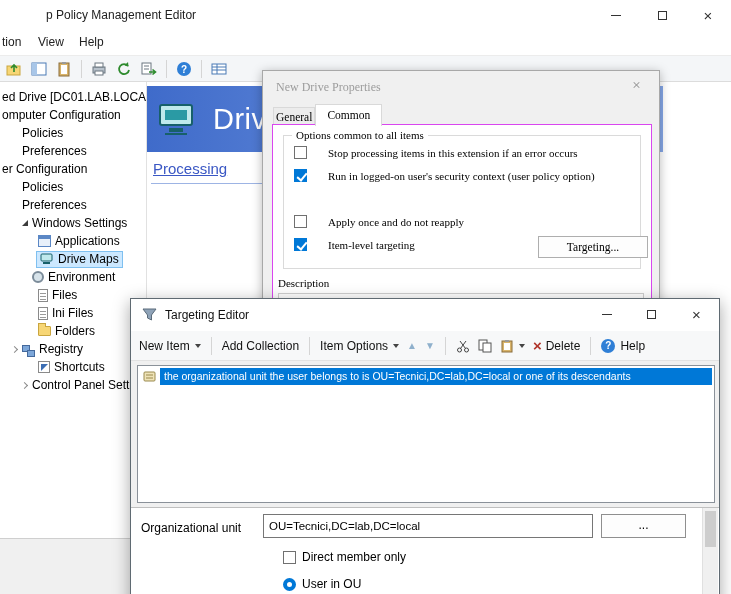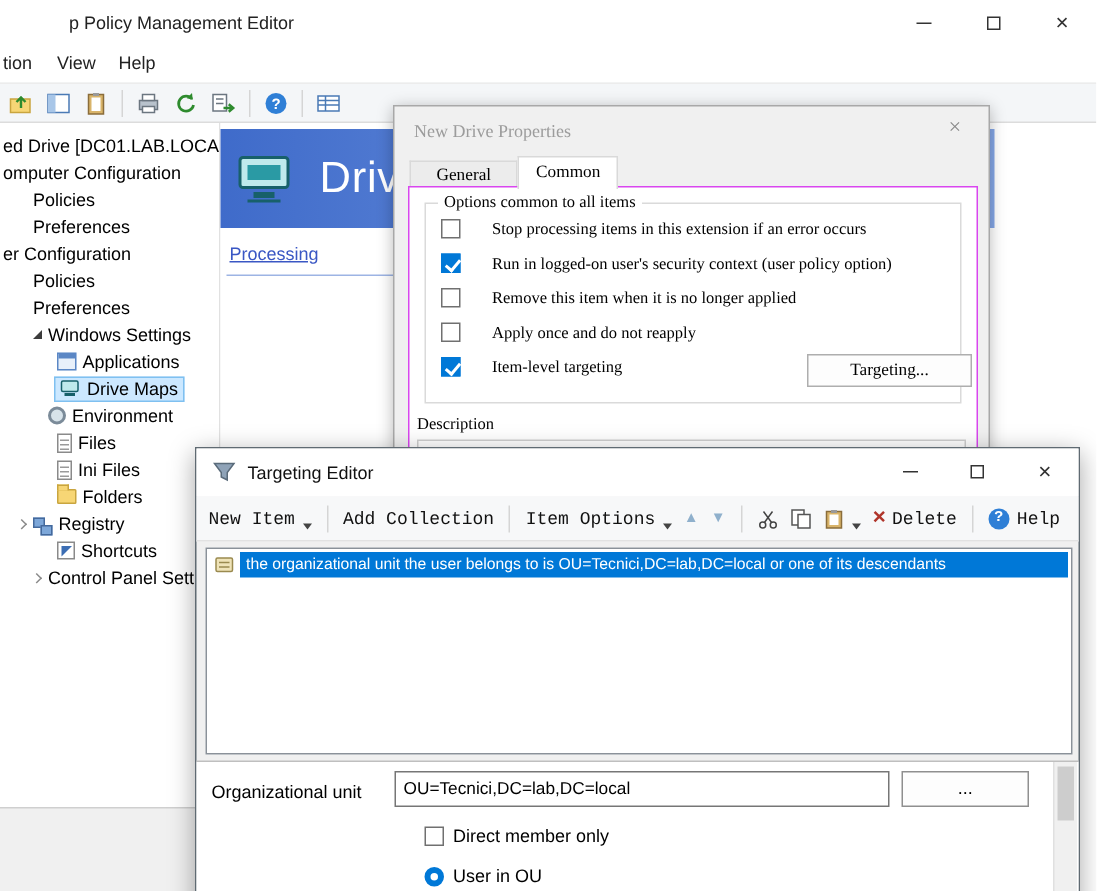--- a/index.html
+++ b/index.html
@@ -39,28 +39,28 @@
   .reg-ic::before { left:0; top:2px; }
   .reg-ic::after { left:5px; top:7px; }
   .shortcut-ic { width:12px; height:12px; background:#fff; border:1px solid #8a8a8a; position:relative; flex:none; }
   .shortcut-ic::before { content:""; position:absolute; left:2px; top:2px; width:0; height:0; border-top:7px solid #3c6eb4; border-right:7px solid transparent; }
   .tree-bottom { position:absolute; left:0; top:538px; width:147px; height:56px; background:#f0f0f0; border-top:1px solid #cfcfcf; }
 
   .content-pane { position:absolute; left:147px; top:82px; width:584px; height:512px; background:#fff; }
   .banner { position:absolute; left:0; top:4px; width:516px; height:66px; background:linear-gradient(90deg,#3f6bca,#86a8e8); display:flex; align-items:center; gap:14px; padding-left:10px; color:#fff; }
   .banner-title { font-size:29px; letter-spacing:.5px; }
   .processing { position:absolute; left:4px; top:76px; width:112px; border-bottom:1px solid #9db4e4; padding:2px 2px 5px 2px; }
-  .processing a { color:#3a57c4; font-size:12px; text-decoration:underline; }
+  .processing a { color:#3a57c4; font-size:15px; text-decoration:underline; }
 
   
   .props { position:absolute; left:262px; top:70px; width:398px; height:242px; background:#f0f0f0; border:1px solid #a8a8a8; box-shadow:0 2px 10px rgba(0,0,0,.28); z-index:10;font-family:Liberation Serif, serif; }
   .props-title { position:absolute; left:13px; top:9px; font-size:12px; color:#9c9c9c; }
   .props-close { position:absolute; right:0; top:0; width:45px; height:29px; display:flex; align-items:center; justify-content:center; font-size:15px; color:#8a8a8a; }
   .tabs { position:absolute; left:10px; top:32px; display:flex; align-items:flex-end; }
-  .tab { font-size:11.5px; border:1px solid #d9d9d9; border-bottom:none; background:#ececec; padding:3px 17px; position:relative; top:1px; }
+  .tab { font-size:11.5px; border:1px solid #d9d9d9; border-bottom:none; background:#ececec; padding:3px 2px; position:relative; top:1px; }
   .tab.active { background:#fff; padding:4px 11px 5px; z-index:2; top:1px; }
   .tab-page { position:absolute; left:9px; top:53px; width:380px; height:186px; background:#fff; border:1px solid #d946ef; overflow:hidden; }
   .groupbox { position:absolute; left:10px; top:10px; width:358px; height:134px; border:1px solid #dadada; }
   .gb-label { position:absolute; left:8px; top:-7px; background:#fff; padding:0 4px; font-size:11px; color:#000; }
   .opt-row { position:absolute; left:10px; display:flex; align-items:center; gap:21px; font-size:11px; white-space:nowrap; }
   .cb { width:13px; height:13px; border:1px solid #707070; background:#fff; flex:none; position:relative; }
   .cb.checked { background:#0078d7; border-color:#0078d7; }
   .cb.checked::after { content:""; position:absolute; left:4px; top:1px; width:4px; height:8px; border:solid #fff; border-width:0 2px 2px 0; transform:rotate(40deg); }
   .targeting-btn { position:absolute; left:254px; top:100px; width:110px; height:22px; background:#fdfdfd; border:1px solid #aeaeae; font-size:11.5px; text-align:center; line-height:20px; }
   .desc-label { position:absolute; left:5px; top:152px; font-size:11px; }
@@ -68,21 +68,21 @@
 
   
   .te { position:absolute; left:130px; top:298px; width:590px; height:320px; background:#f0f0f0; border:1px solid #5f6a72; box-shadow:0 4px 16px rgba(0,0,0,.35); z-index:20; }
   .te-titlebar { position:absolute; left:0; top:0; width:100%; height:32px; background:#fff; }
   .te-title { position:absolute; left:34px; top:9px; font-size:12px; color:#111; }
   .te-funnel { position:absolute; left:11px; top:8px; }
   .te-controls { position:absolute; right:0; top:0; height:31px; display:flex; }
   .te-controls .wc { width:45px; height:31px; }
   .te-toolbar { position:absolute; left:0; top:32px; width:100%; height:30px; background:#f7f8f9; border-bottom:1px solid #e2e2e2; display:flex; align-items:center; padding:0 8px; gap:8px; font-size:12px; color:#111; }
   .caret { width:0; height:0; border-left:3.5px solid transparent; border-right:3.5px solid transparent; border-top:4px solid #444; display:inline-block; margin-left:5px; }
-  .te-btn { display:flex; align-items:flex-end;font-family:Liberation Mono, monospace; }
+  .te-btn { display:flex; align-items:center; }
   .arrow-dis { font-size:10px; color:#8fb0cc; }
   .del-x { color:#b0352b; font-weight:bold; font-size:15px; margin-right:4px; line-height:1; }
   .help-circ { width:14px; height:14px; border-radius:50%; background:#2f7fd6; color:#fff; font-size:10px; font-weight:bold; display:flex; align-items:center; justify-content:center; margin-right:5px; }
   .te-list { position:absolute; left:6px; top:66px; width:578px; height:138px; background:#fff; border:1px solid #8a9199; padding:2px; }
   .te-row { display:flex; align-items:center; gap:4px; padding-left:3px; height:16px; }
   .te-row-text { flex:1; background:#0078d7; color:#fff; font-size:10.5px; padding:2px 4px 3px; white-space:nowrap; overflow:hidden; }
   .te-divider { position:absolute; left:0; top:208px; width:588px; height:1px; background:#bfbfbf; }
   .te-form { position:absolute; left:0; top:209px; width:588px; height:111px; background:#fff; }
   .ou-label { position:absolute; left:10px; top:13px; font-size:12px; }
   .ou-input { position:absolute; left:132px; top:6px; width:330px; height:24px; border:1px solid #767676; font-family:"Liberation Sans", sans-serif; font-size:11.5px; padding:0 5px; background:#fff; }
@@ -276,24 +276,20 @@
       <div class="groupbox">
         <span class="gb-label">Options common to all items</span>
         <div class="opt-row" style="top:10px">
           <span class="cb"></span>
           <span>Stop processing items in this extension if an error occurs</span>
         </div>
         <div class="opt-row" style="top:33px">
           <span class="cb checked"></span>
           <span>Run in logged-on user's security context (user policy option)</span>
         </div>
-        <div class="opt-row" style="top:56px">
-          <span class="cb"></span>
-          <span>Remove this item when it is no longer applied</span>
-        </div>
         <div class="opt-row" style="top:79px">
           <span class="cb"></span>
           <span>Apply once and do not reapply</span>
         </div>
         <div class="opt-row" style="top:102px">
           <span class="cb checked"></span>
           <span>Item-level targeting</span>
         </div>
         <div class="targeting-btn">Targeting...</div>
       </div>

